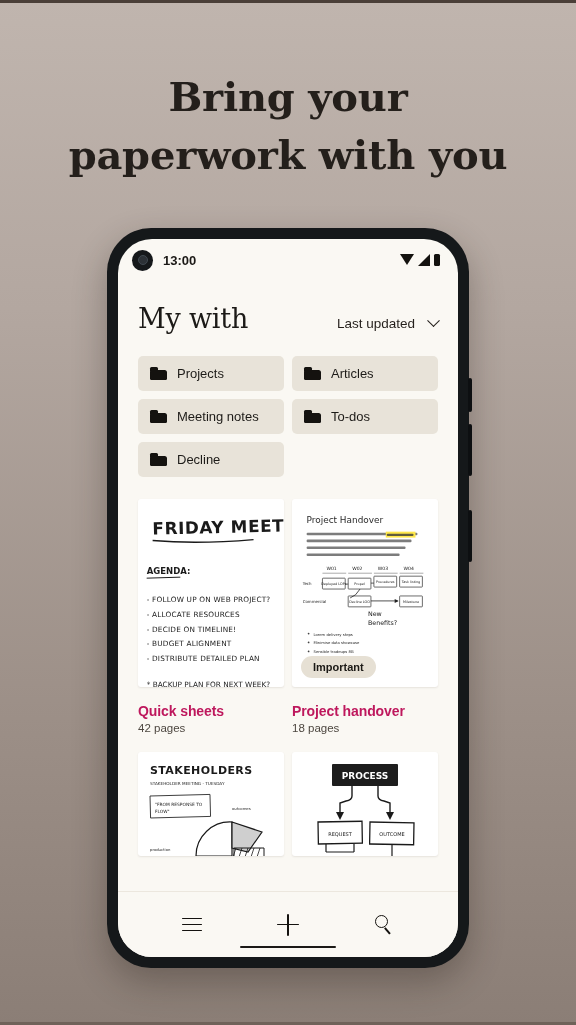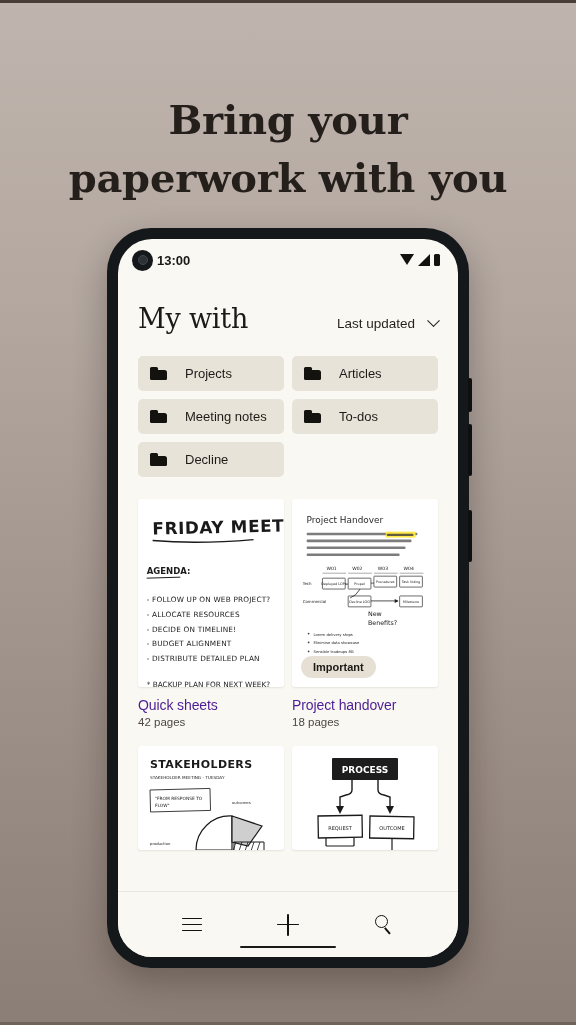--- a/index.html
+++ b/index.html
@@ -16,21 +16,21 @@
     position: absolute; top: 0; left: 0; width: 576px; height: 3px;
     background: #4a3f38;
   }
   #bottom-strip {
     position: absolute; bottom: 0; left: 0; width: 576px; height: 3px;
     background: #6f6259;
   }
 
   
   #headline {
-    position: absolute; top: 91px; left: 0; width: 576px;
+    position: absolute; top: 68px; left: 0; width: 576px;
     text-align: center;
     font-family: "DejaVu Serif", "Liberation Serif", serif;
     font-size: 40px; font-weight: 700; line-height: 1.45;
     color: #241f1b; letter-spacing: -0.2px;
   }
   #headline .l2 { display: block; }
 
   
   #phone {
     position: absolute; left: 107px; top: 228px;
@@ -66,21 +66,21 @@
   #camera {
     width: 21px; height: 21px; border-radius: 50%;
     background: #15181a;
     display: flex; align-items: center; justify-content: center;
     flex: 0 0 auto;
   }
   #camera .lens {
     width: 10px; height: 10px; border-radius: 50%;
     background: #2c3136; border: 1.5px solid #404950;
   }
-  #clock { font-size: 13px; font-weight: 600; color: #1b1916; margin-left: 4px; }
+  #clock { font-size: 13px; font-weight: 600; color: #1b1916; margin-left: 10px; }
   #status-icons { margin-left: auto; display: flex; align-items: flex-end; gap: 4px; }
   .ico-wifi { width: 0; height: 0; border-left: 7px solid transparent;
     border-right: 7px solid transparent; border-top: 11px solid #14120f; margin-bottom: 1px; }
   .ico-signal { width: 0; height: 0; border-left: 12px solid transparent;
     border-bottom: 12px solid #14120f; }
   .ico-batt { width: 6px; height: 12px; background: #14120f; border-radius: 1.5px; }
 
   
   #page-header {
     display: flex; align-items: baseline; justify-content: space-between;
@@ -97,21 +97,21 @@
     border-bottom: 1.8px solid #241f1b; transform: rotate(45deg) translate(-2px,-2px);
   }
 
   
   #folders {
     padding: 22px 20px 0 20px;
     display: grid; grid-template-columns: 1fr 1fr; gap: 8px 8px;
   }
   .chip {
     background: #e8e3d9; border-radius: 5px;
-    height: 35px; display: flex; align-items: center; gap: 18px;
+    height: 35px; display: flex; align-items: center; gap: 10px;
     padding: 0 12px; cursor: pointer;
   }
   .chip-label { font-size: 13px; font-weight: 500; color: #1d1b18; white-space: nowrap; }
   .folder-icon { position: relative; width: 17px; height: 13px; flex: 0 0 auto; }
   .folder-icon .body {
     position: absolute; bottom: 0; left: 0; width: 17px; height: 10.5px;
     background: #14120f; border-radius: 1.5px 2.5px 1.5px 1.5px;
   }
   .folder-icon .tab {
     position: absolute; top: 0; left: 0; width: 8px; height: 4px;
@@ -125,21 +125,21 @@
   }
   #files-grid { display: grid; grid-template-columns: 1fr 1fr; gap: 18px 8px; }
   .file-card { cursor: pointer; }
   .thumb {
     position: relative; width: 100%; height: 188px;
     background: #ffffff; border-radius: 3px; overflow: hidden;
     box-shadow: 0 1px 2px rgba(60,50,40,0.10);
   }
   .thumb.short { height: 104px; }
   .file-name {
-    margin-top: 10px; font-size: 14px; font-weight: 400; color: #4c1d95;
+    margin-top: 16px; font-size: 14px; font-weight: 700; color: #be185d;
     letter-spacing: -0.1px;
   }
   .file-pages { margin-top: 3px; font-size: 11.5px; color: #4d4740; }
 
   .badge {
     position: absolute; left: 9px; bottom: 9px;
     background: #e6e0d4; color: #1b1916;
     font-size: 11px; font-weight: 600;
     padding: 5px 12px; border-radius: 13px;
   }

